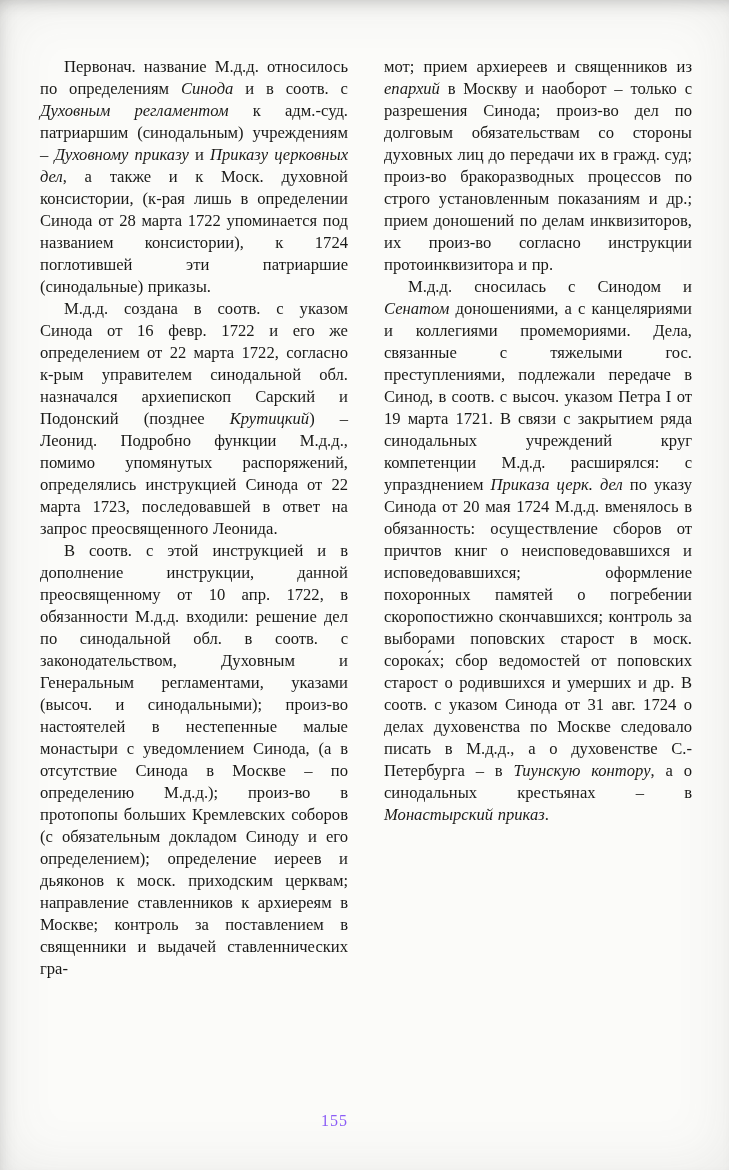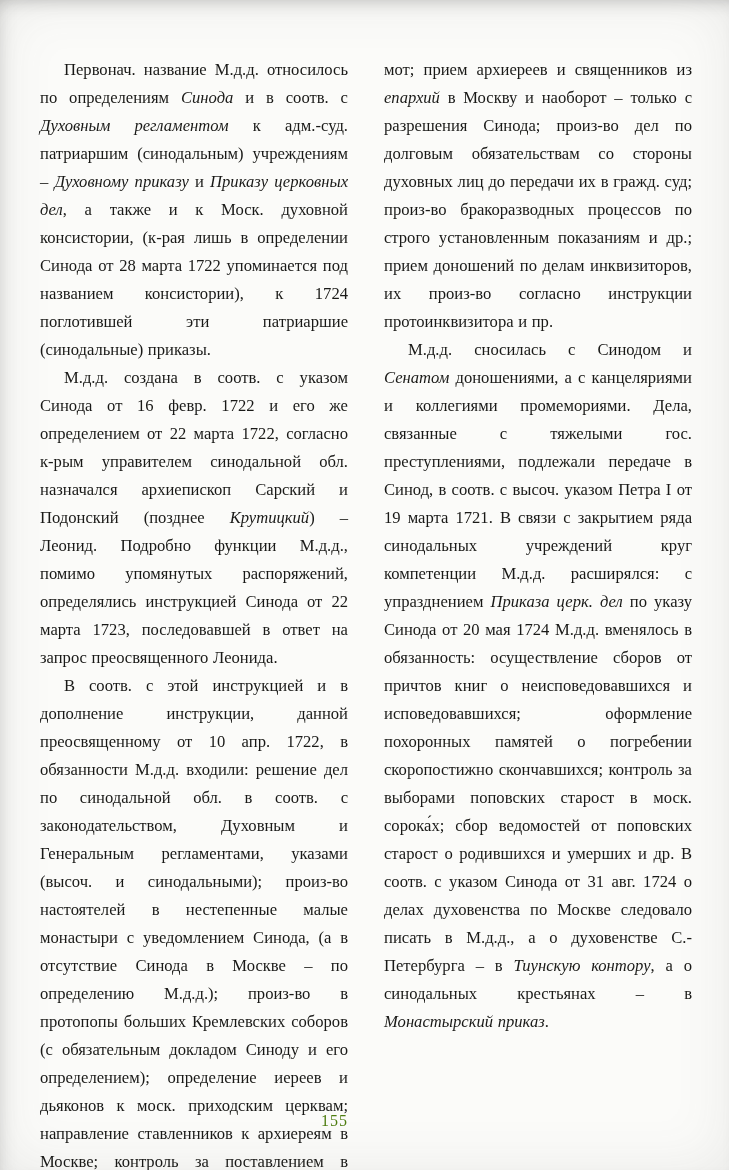--- a/index.html
+++ b/index.html
@@ -27,36 +27,36 @@
   .column {
     width: 308px;
     box-sizing: border-box;
   }
   .column p.para {
     margin: 0;
     padding: 0;
     text-align: justify;
     text-indent: 24px;
     font-size: 16.6px;
-    line-height: 28px;
+    line-height: 22px;
     word-spacing: 0.5px;
     hyphens: none;
   }
   .column p.para i {
     font-style: italic;
   }
   .page-number {
     position: absolute;
     left: 0;
     right: 60px;
     bottom: 40px;
     text-align: center;
     font-size: 16px;
     letter-spacing: 1px;
-    color: #4d7c0f;
+    color: #8b5cf6;
   }
 </style>
 </head>
 <body>
 
 <div class="scan-page">
   <div class="columns">
     <div class="column">
         <p class="para"><span>Первонач. название М.д.д. относилось по определениям </span><i>Синода</i><span> и в соотв. с </span><i>Духовным регламентом</i><span> к адм.-суд. патриаршим (синодальным) учреждениям – </span><i>Духовному приказу</i><span> и </span><i>Приказу церковных дел</i><span>, а также и к Моск. духовной консистории, (к-рая лишь в определении Синода от 28 марта 1722 упоминается под названием консистории), к 1724 поглотившей эти патриаршие (синодальные) приказы.</span></p>
         <p class="para"><span>М.д.д. создана в соотв. с указом Синода от 16 февр. 1722 и его же определением от 22 марта 1722, согласно к-рым управителем синодальной обл. назначался архиепископ Сарский и Подонский (позднее </span><i>Крутицкий</i><span>) – Леонид. Подробно функции М.д.д., помимо упомянутых распоряжений, определялись инструкцией Синода от 22 марта 1723, последовавшей в ответ на запрос преосвященного Леонида.</span></p>

